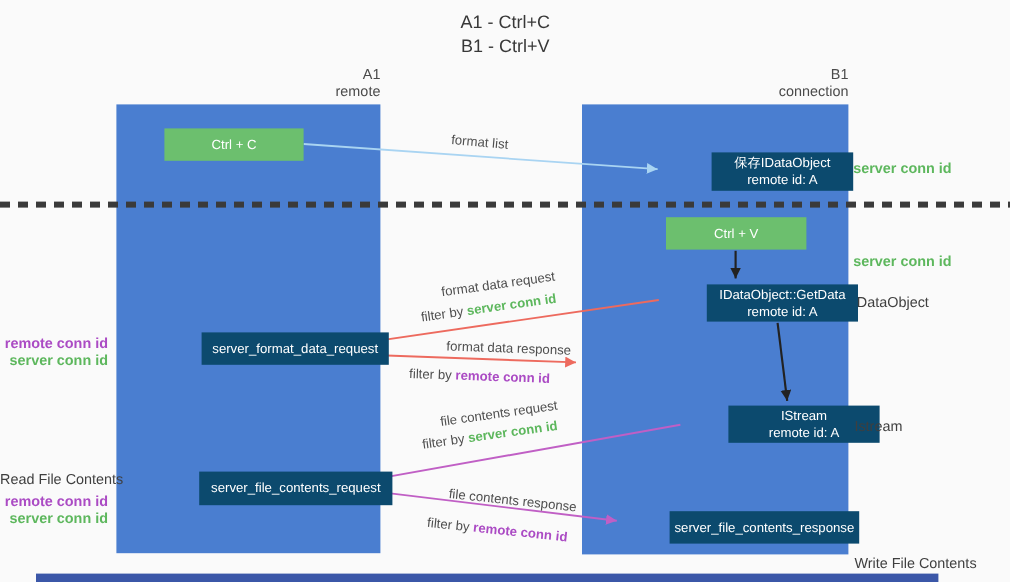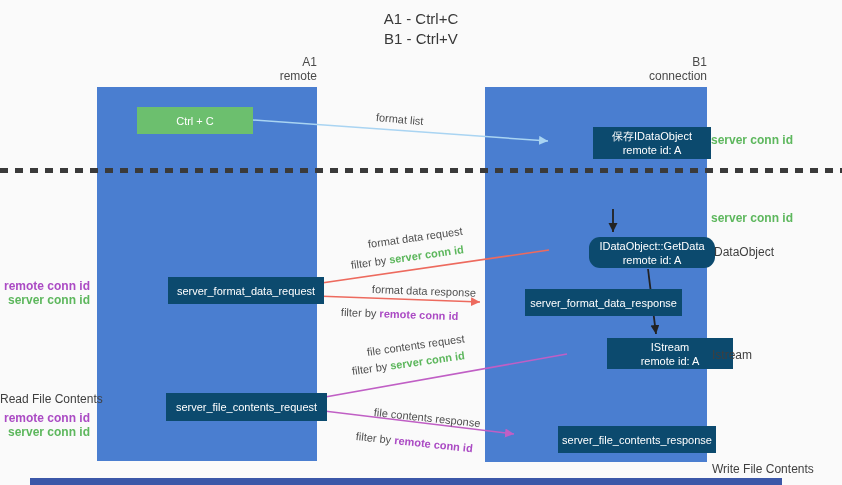--- a/index.html
+++ b/index.html
@@ -77,33 +77,33 @@
 
   <div class="abs node box-green" style="left:137px;top:107px;width:116px;height:27px;">
     <div>Ctrl + C</div>
   </div>
 
   <div class="abs node box-orange" style="left:555px;top:127px;width:118px;height:32px;">
     <div>保存IDataObject</div>
     <div>remote id: A</div>
   </div>
 
+  <div class="abs node box-green" style="left:555px;top:181px;width:117px;height:27px;">
+    <div>Ctrl + V</div>
+  </div>
 
-  <div class="abs node box-orange" style="left:551px;top:237px;width:126px;height:31px;border-radius:11px;">
+  <div class="abs node box-orange" style="left:551px;top:237px;width:126px;height:31px;">
     <div>IDataObject::GetData</div>
     <div>remote id: A</div>
   </div>
 
   <div class="abs node box-orange" style="left:130px;top:277px;width:156px;height:27px;text-align:center;">
     <div>server_format_data_request</div>
   </div>
 
-  <div class="abs node box-orange" style="left:487px;top:289px;width:157px;height:27px;">
-    <div>server_format_data_response</div>
-  </div>
 
   <div class="abs node box-orange" style="left:569px;top:338px;width:126px;height:31px;">
     <div>IStream</div>
     <div>remote id: A</div>
   </div>
 
   <div class="abs node box-orange" style="left:128px;top:393px;width:161px;height:28px;">
     <div>server_file_contents_request</div>
   </div>
 

